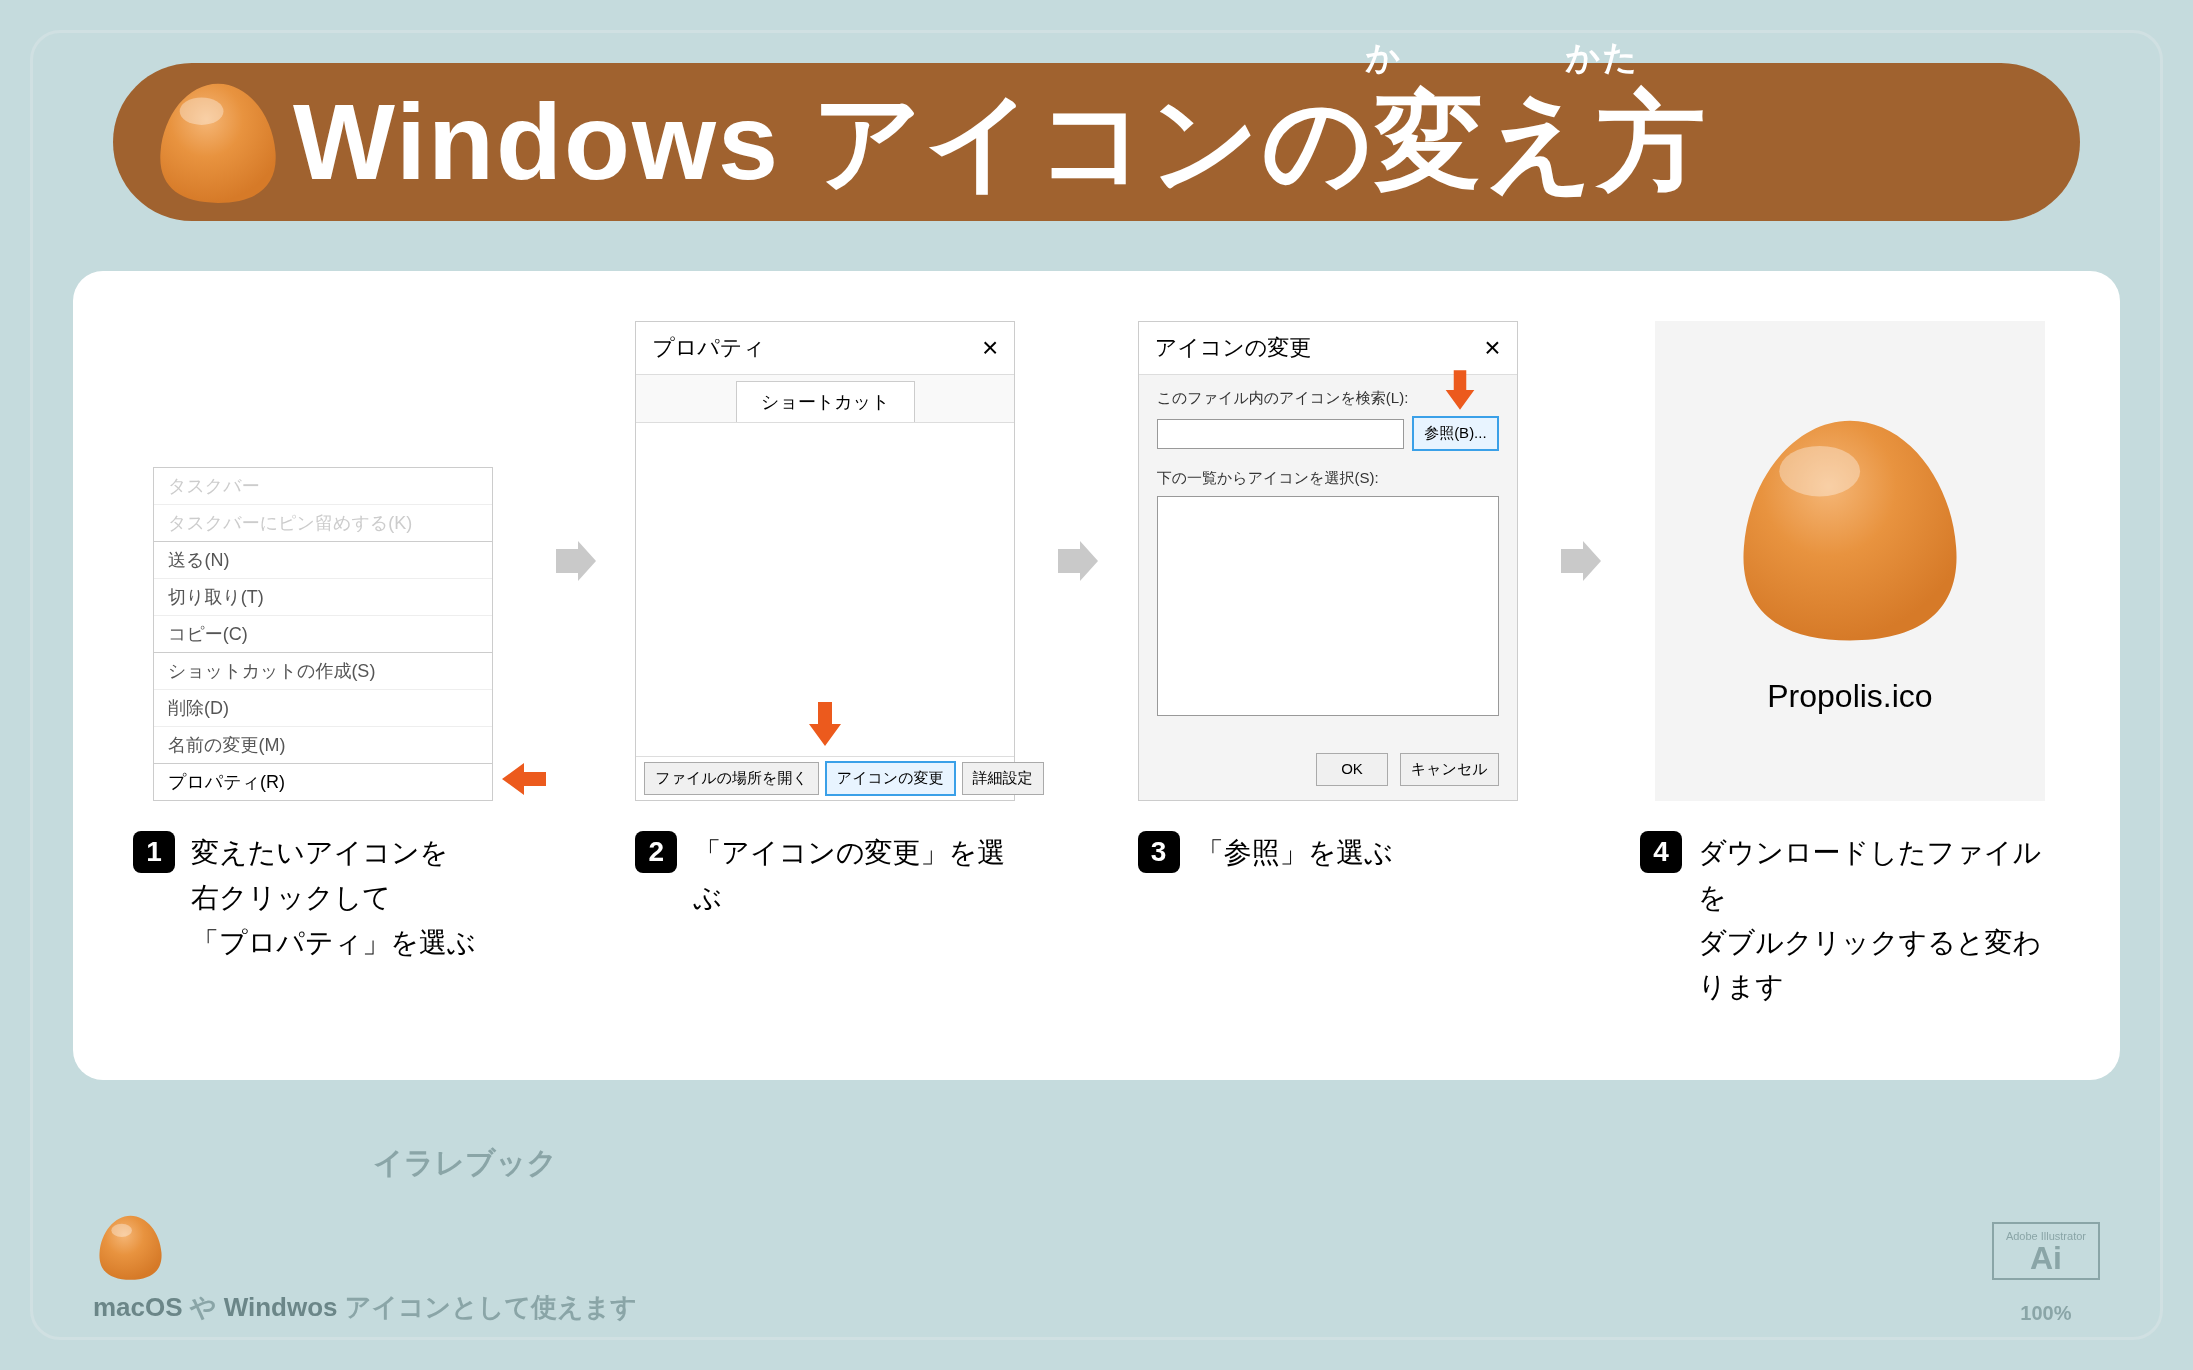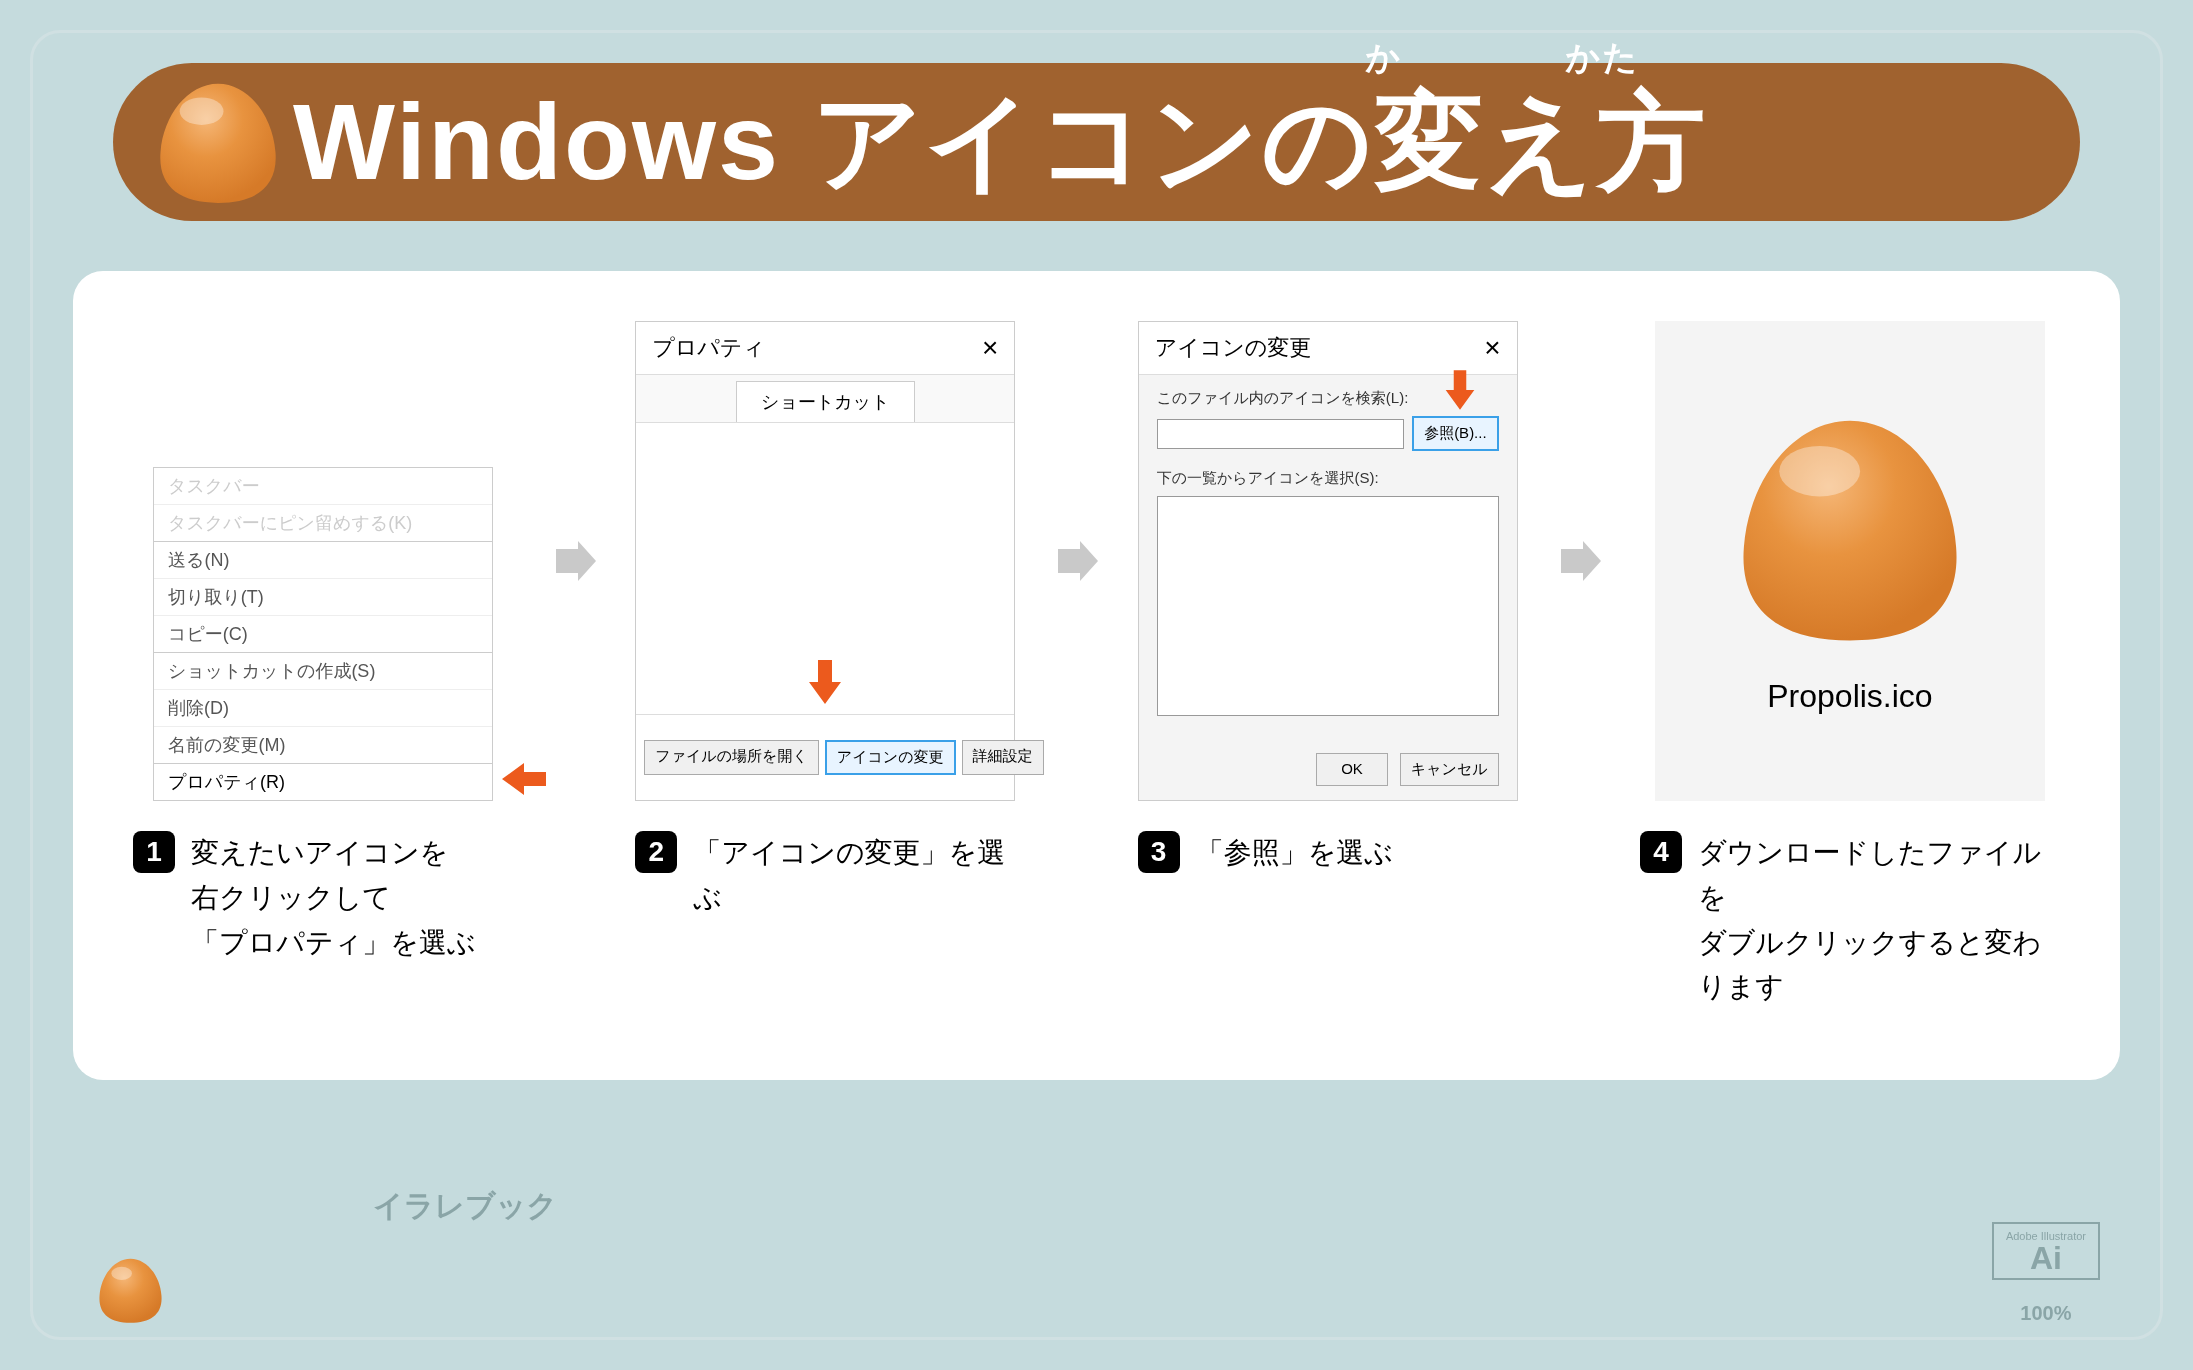--- a/index.html
+++ b/index.html
@@ -168,23 +168,24 @@
   border-bottom: none;
   margin-top: 6px;
 }
 .prop-body {
   flex: 1;
   position: relative;
 }
 .prop-buttons {
   display: flex;
   justify-content: space-around;
-  padding: 25px 8px;
+  padding: 4px 8px;
   border-top: 1px solid #ddd;
   gap: 6px;
+  align-items: center;
 }
 .win-btn {
   background: #f0f0f0;
   border: 1px solid #aaa;
   padding: 6px 10px;
   font-size: 15px;
   white-space: nowrap;
 }
 .win-btn.highlight {
   border: 2px solid #3aa0e8;
@@ -472,20 +473,23 @@
 
   </div>
 
   <div class="footer">
     <div class="footer-left">
       <div class="footer-brand">イラレブック</div>
       <svg class="footer-blob" viewBox="0 0 100 95">
         <path d="M50 5 C72 5 90 28 92 55 C94 80 78 92 50 92 C22 92 6 80 8 55 C10 28 28 5 50 5 Z" fill="url(#blobGrad)"></path>
         <ellipse cx="38" cy="25" rx="14" ry="9" fill="#fff" opacity="0.35"></ellipse>
       </svg>
+      <div class="footer-text">
+        <strong>macOS</strong><span> や </span><strong>Windwos</strong><span> アイコンとして使えます</span>
+      </div>
     </div>
     <div class="footer-right">
       <div class="ai-badge">
         <span class="ai-badge-small">Adobe Illustrator</span>
         <span class="ai-badge-big">Ai</span>
       </div>
       <div class="zoom-text">100%</div>
     </div>
   </div>
 

